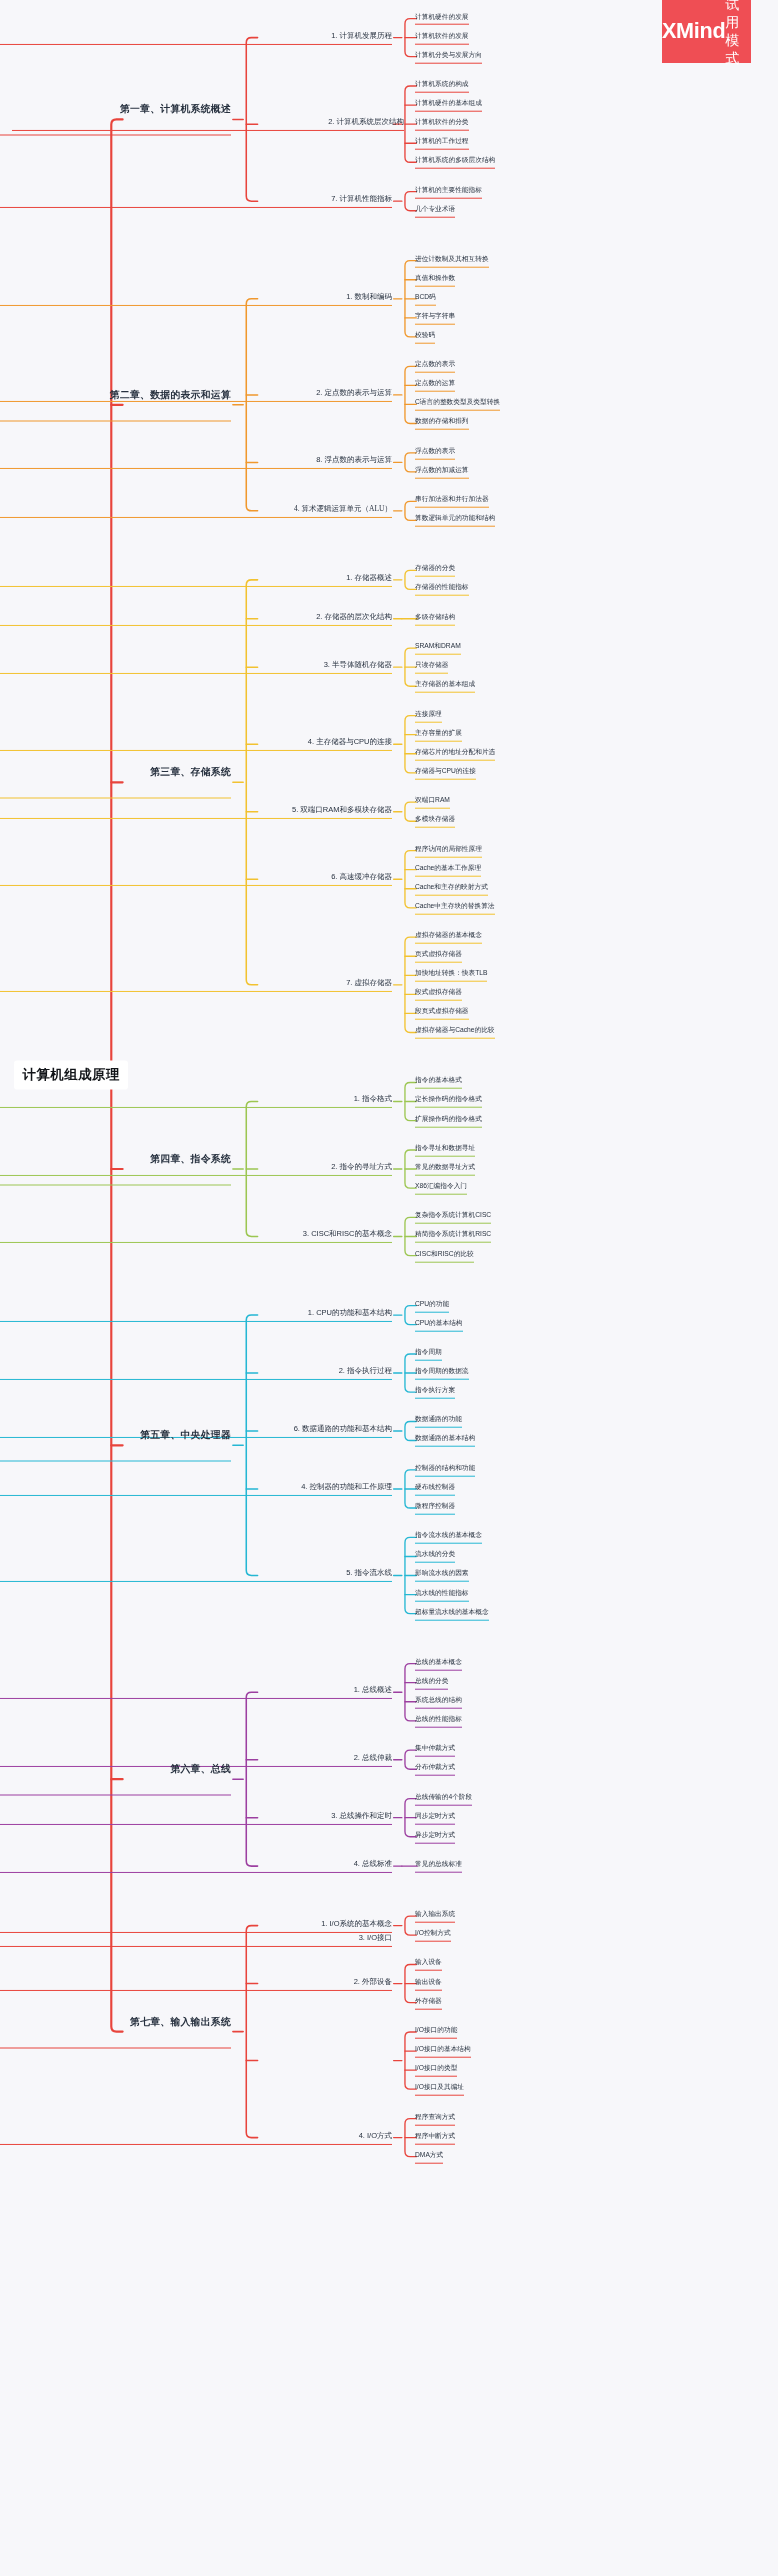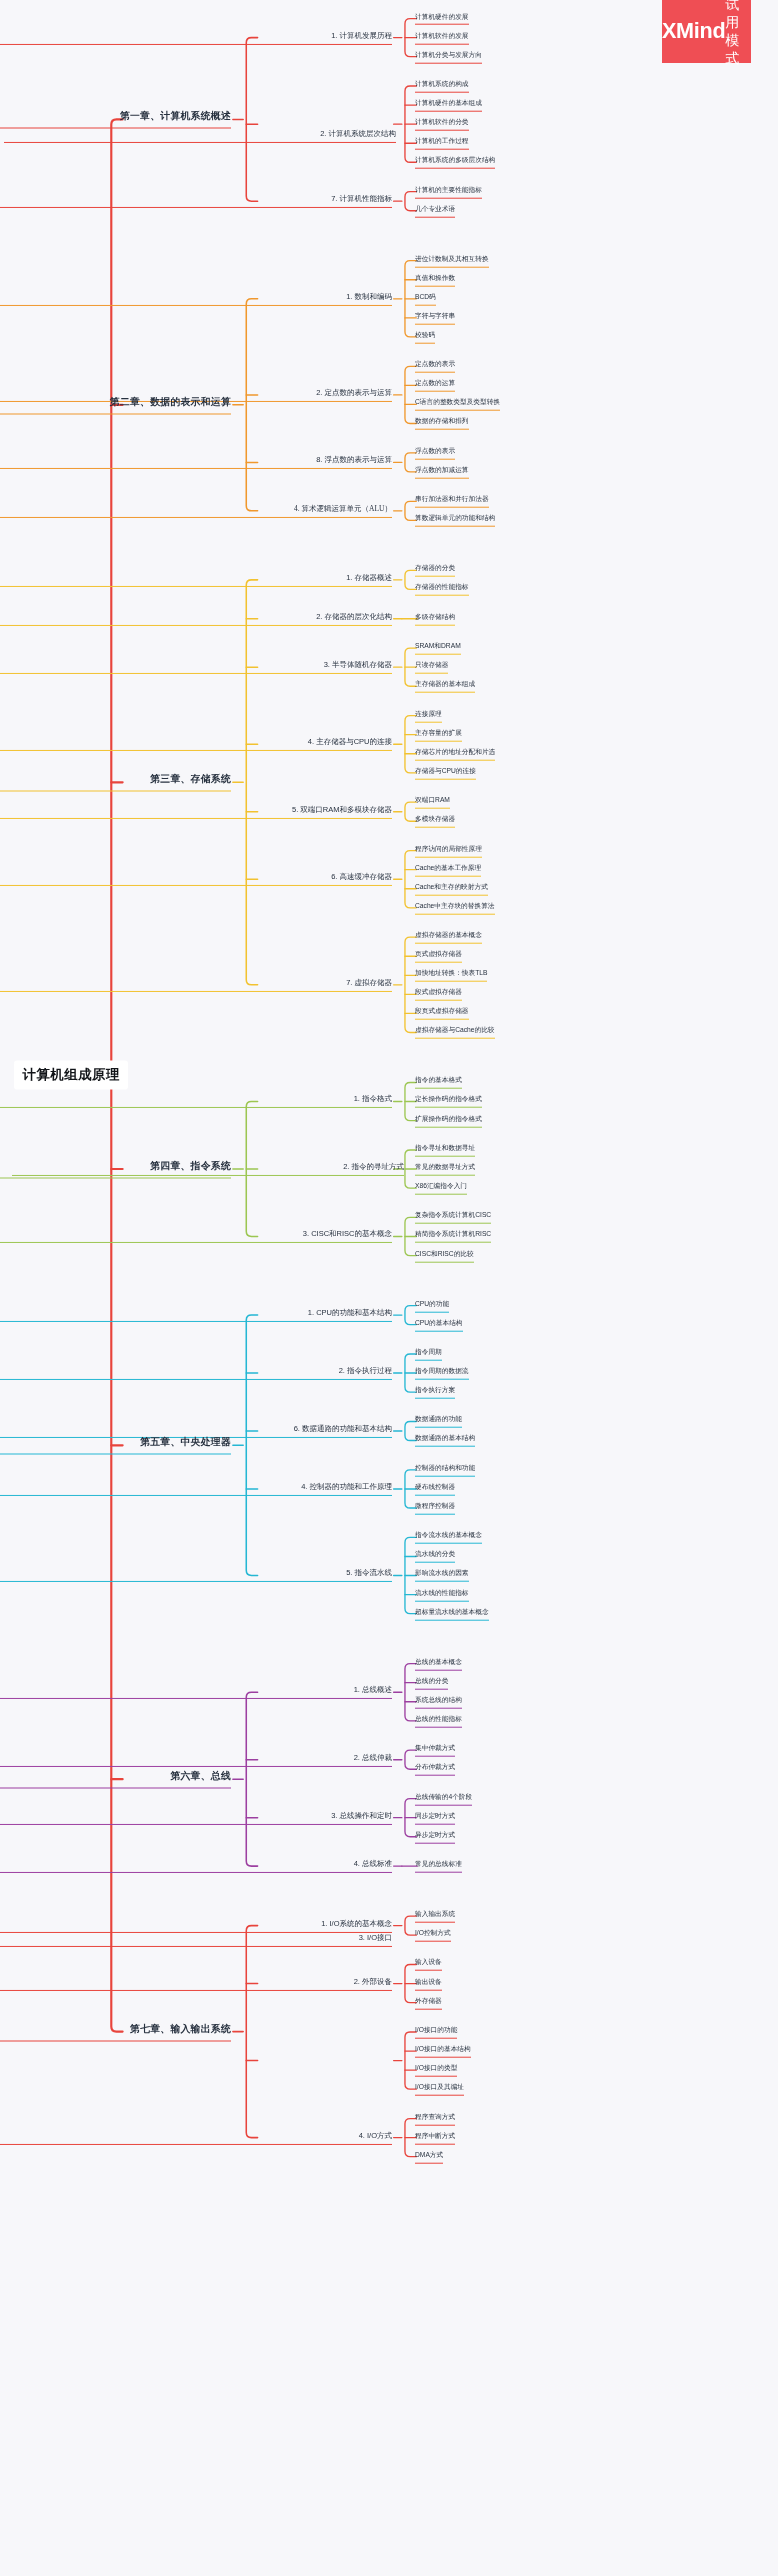--- a/index.html
+++ b/index.html
@@ -75,21 +75,21 @@
     padding: 5.2px 8.2px 5.7px 8.2px;
     letter-spacing: 0.5px;
   }
 
   
   .node.lvl1 {
     font-size: 9.8px;
     font-weight: 700;
     letter-spacing: 0.3px;
     border-bottom: 1.5px solid #ccc;
-    padding-bottom: 5px;
+    padding-bottom: 19px;
     text-align: right;
   }
 
   
   .node.lvl2 {
     font-size: 7.5px;
     font-weight: 400;
     border-bottom: 1.3px solid #ccc;
     padding-bottom: 3.1px;
     text-align: right;
@@ -261,21 +261,21 @@
       </div>
       <div class="node lvl3" style="top: 124px; left: 415px; border-bottom-color: rgb(232, 68, 60);">
         <span class="txt">计算机软件的分类</span>
       </div>
       <div class="node lvl3" style="top: 143px; left: 415px; border-bottom-color: rgb(232, 68, 60);">
         <span class="txt">计算机的工作过程</span>
       </div>
       <div class="node lvl3" style="top: 162px; left: 415px; border-bottom-color: rgb(232, 68, 60);">
         <span class="txt">计算机系统的多级层次结构</span>
       </div>
-      <div class="node lvl2" style="top: 124px; left: 4px; width: 392px; border-bottom-color: rgb(232, 68, 60); margin-top: 12px;">
+      <div class="node lvl2" style="top: 124px; left: 12px; width: 392px; border-bottom-color: rgb(232, 68, 60);">
         <span class="txt">2. 计算机系统层次结构</span>
       </div>
       <div class="node lvl3" style="top: 192px; left: 415px; border-bottom-color: rgb(232, 68, 60);">
         <span class="txt">计算机的主要性能指标</span>
       </div>
       <div class="node lvl3" style="top: 211px; left: 415px; border-bottom-color: rgb(232, 68, 60);">
         <span class="txt">几个专业术语</span>
       </div>
       <div class="node lvl2" style="top: 201px; left: 0px; width: 392px; border-bottom-color: rgb(232, 68, 60);">
         <span class="txt">7. 计算机性能指标</span>
@@ -441,21 +441,21 @@
       </div>
       <div class="node lvl3" style="top: 1150px; left: 415px; border-bottom-color: rgb(156, 198, 82);">
         <span class="txt">指令寻址和数据寻址</span>
       </div>
       <div class="node lvl3" style="top: 1169px; left: 415px; border-bottom-color: rgb(156, 198, 82);">
         <span class="txt">常见的数据寻址方式</span>
       </div>
       <div class="node lvl3" style="top: 1188px; left: 415px; border-bottom-color: rgb(156, 198, 82);">
         <span class="txt">X86汇编指令入门</span>
       </div>
-      <div class="node lvl2" style="top: 1169px; left: 12px; width: 392px; border-bottom-color: rgb(156, 198, 82);">
+      <div class="node lvl2" style="top: 1169px; left: 0px; width: 392px; border-bottom-color: rgb(156, 198, 82);">
         <span class="txt">2. 指令的寻址方式</span>
       </div>
       <div class="node lvl3" style="top: 1217px; left: 415px; border-bottom-color: rgb(156, 198, 82);">
         <span class="txt">复杂指令系统计算机CISC</span>
       </div>
       <div class="node lvl3" style="top: 1236px; left: 415px; border-bottom-color: rgb(156, 198, 82);">
         <span class="txt">精简指令系统计算机RISC</span>
       </div>
       <div class="node lvl3" style="top: 1256px; left: 415px; border-bottom-color: rgb(156, 198, 82);">
         <span class="txt">CISC和RISC的比较</span>

